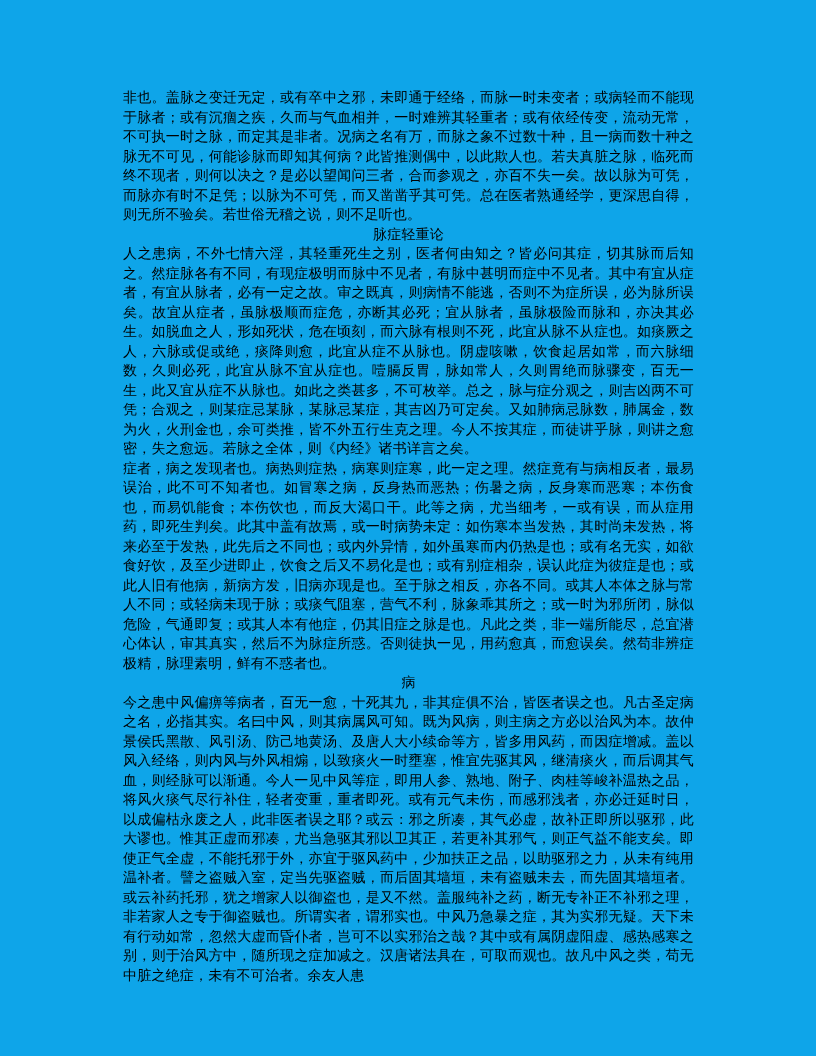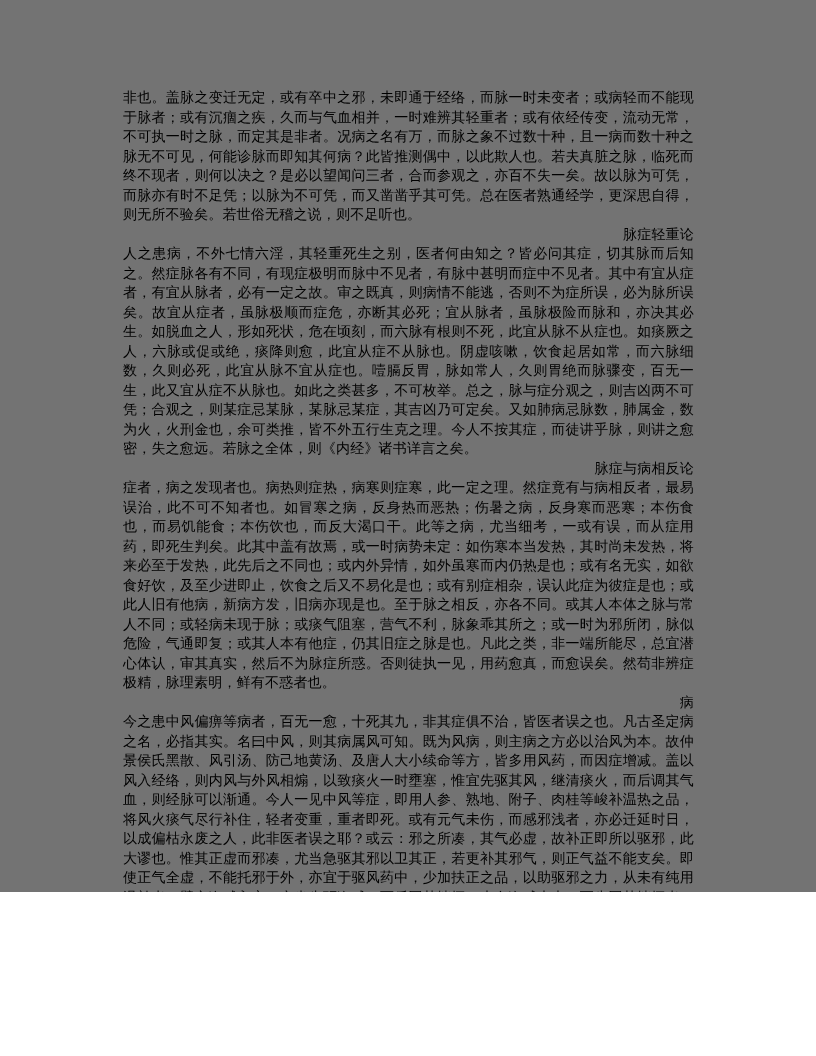--- a/index.html
+++ b/index.html
@@ -10,44 +10,43 @@
   body {
     width: 816px;
     height: 1056px;
     font-family: "Liberation Serif", "DejaVu Serif", serif;
     color: #000000;
     overflow: hidden;
   }
   .page {
     box-sizing: border-box;
     width: 816px;
-    height: 892px;
+    height: 1056px;
     padding: 88px 122px 36px 123px;
-    background: #737373;
+    background: #0ea5e9;
     overflow: hidden;
   }
   .section {
     margin: 0;
     font-size: 14px;
     line-height: 19.5px;
     font-weight: normal;
     letter-spacing: 0.2px;
   }
   .section.paragraph {
     text-align: justify;
     text-align-last: left;
   }
   .section.heading {
-    text-align: right;
+    text-align: center;
   }
 </style>
 </head>
 <body>
 
 <div class="page">
   <div class="section paragraph">非也。盖脉之变迁无定，或有卒中之邪，未即通于经络，而脉一时未变者；或病轻而不能现于脉者；或有沉痼之疾，久而与气血相并，一时难辨其轻重者；或有依经传变，流动无常，不可执一时之脉，而定其是非者。况病之名有万，而脉之象不过数十种，且一病而数十种之脉无不可见，何能诊脉而即知其何病？此皆推测偶中，以此欺人也。若夫真脏之脉，临死而终不现者，则何以决之？是必以望闻问三者，合而参观之，亦百不失一矣。故以脉为可凭，而脉亦有时不足凭；以脉为不可凭，而又凿凿乎其可凭。总在医者熟通经学，更深思自得，则无所不验矣。若世俗无稽之说，则不足听也。</div>
   <div class="section heading">脉症轻重论</div>
   <div class="section paragraph">人之患病，不外七情六淫，其轻重死生之别，医者何由知之？皆必问其症，切其脉而后知之。然症脉各有不同，有现症极明而脉中不见者，有脉中甚明而症中不见者。其中有宜从症者，有宜从脉者，必有一定之故。审之既真，则病情不能逃，否则不为症所误，必为脉所误矣。故宜从症者，虽脉极顺而症危，亦断其必死；宜从脉者，虽脉极险而脉和，亦决其必生。如脱血之人，形如死状，危在顷刻，而六脉有根则不死，此宜从脉不从症也。如痰厥之人，六脉或促或绝，痰降则愈，此宜从症不从脉也。阴虚咳嗽，饮食起居如常，而六脉细数，久则必死，此宜从脉不宜从症也。噎膈反胃，脉如常人，久则胃绝而脉骤变，百无一生，此又宜从症不从脉也。如此之类甚多，不可枚举。总之，脉与症分观之，则吉凶两不可凭；合观之，则某症忌某脉，某脉忌某症，其吉凶乃可定矣。又如肺病忌脉数，肺属金，数为火，火刑金也，余可类推，皆不外五行生克之理。今人不按其症，而徒讲乎脉，则讲之愈密，失之愈远。若脉之全体，则《内经》诸书详言之矣。</div>
-  <div class="section heading">脉症与病相反论</div>
   <div class="section paragraph">症者，病之发现者也。病热则症热，病寒则症寒，此一定之理。然症竟有与病相反者，最易误治，此不可不知者也。如冒寒之病，反身热而恶热；伤暑之病，反身寒而恶寒；本伤食也，而易饥能食；本伤饮也，而反大渴口干。此等之病，尤当细考，一或有误，而从症用药，即死生判矣。此其中盖有故焉，或一时病势未定：如伤寒本当发热，其时尚未发热，将来必至于发热，此先后之不同也；或内外异情，如外虽寒而内仍热是也；或有名无实，如欲食好饮，及至少进即止，饮食之后又不易化是也；或有别症相杂，误认此症为彼症是也；或此人旧有他病，新病方发，旧病亦现是也。至于脉之相反，亦各不同。或其人本体之脉与常人不同；或轻病未现于脉；或痰气阻塞，营气不利，脉象乖其所之；或一时为邪所闭，脉似危险，气通即复；或其人本有他症，仍其旧症之脉是也。凡此之类，非一端所能尽，总宜潜心体认，审其真实，然后不为脉症所惑。否则徒执一见，用药愈真，而愈误矣。然苟非辨症极精，脉理素明，鲜有不惑者也。</div>
   <div class="section heading">病</div>
   <div class="section paragraph">今之患中风偏痹等病者，百无一愈，十死其九，非其症俱不治，皆医者误之也。凡古圣定病之名，必指其实。名曰中风，则其病属风可知。既为风病，则主病之方必以治风为本。故仲景侯氏黑散、风引汤、防己地黄汤、及唐人大小续命等方，皆多用风药，而因症增减。盖以风入经络，则内风与外风相煽，以致痰火一时壅塞，惟宜先驱其风，继清痰火，而后调其气血，则经脉可以渐通。今人一见中风等症，即用人参、熟地、附子、肉桂等峻补温热之品，将风火痰气尽行补住，轻者变重，重者即死。或有元气未伤，而感邪浅者，亦必迁延时日，以成偏枯永废之人，此非医者误之耶？或云：邪之所凑，其气必虚，故补正即所以驱邪，此大谬也。惟其正虚而邪凑，尤当急驱其邪以卫其正，若更补其邪气，则正气益不能支矣。即使正气全虚，不能托邪于外，亦宜于驱风药中，少加扶正之品，以助驱邪之力，从未有纯用温补者。譬之盗贼入室，定当先驱盗贼，而后固其墙垣，未有盗贼未去，而先固其墙垣者。或云补药托邪，犹之增家人以御盗也，是又不然。盖服纯补之药，断无专补正不补邪之理，非若家人之专于御盗贼也。所谓实者，谓邪实也。中风乃急暴之症，其为实邪无疑。天下未有行动如常，忽然大虚而昏仆者，岂可不以实邪治之哉？其中或有属阴虚阳虚、感热感寒之别，则于治风方中，随所现之症加减之。汉唐诸法具在，可取而观也。故凡中风之类，苟无中脏之绝症，未有不可治者。余友人患</div>
 </div>
 
 </body></html>

